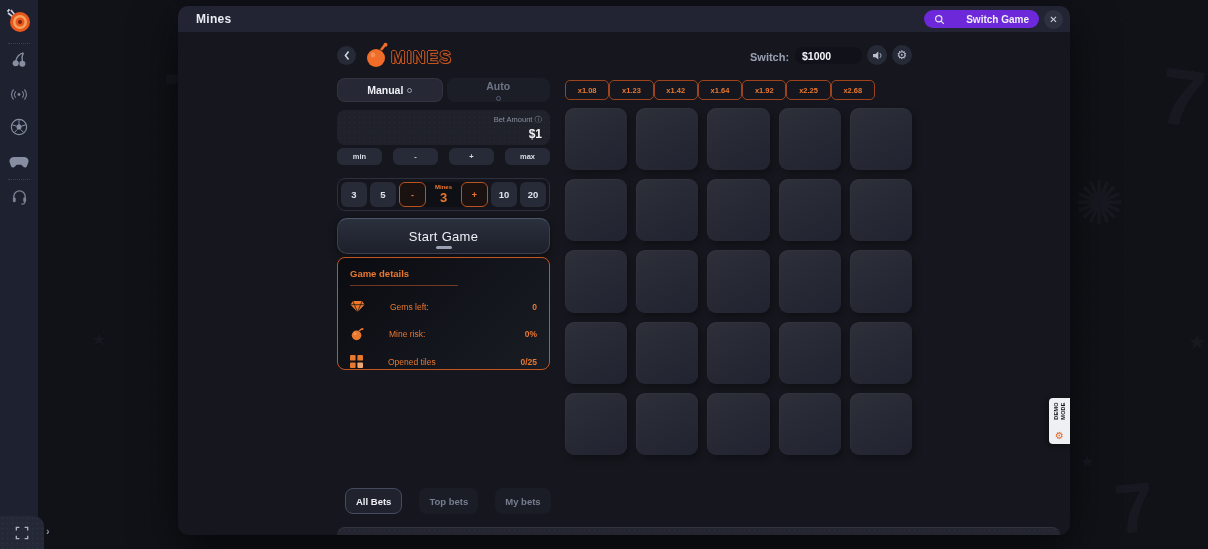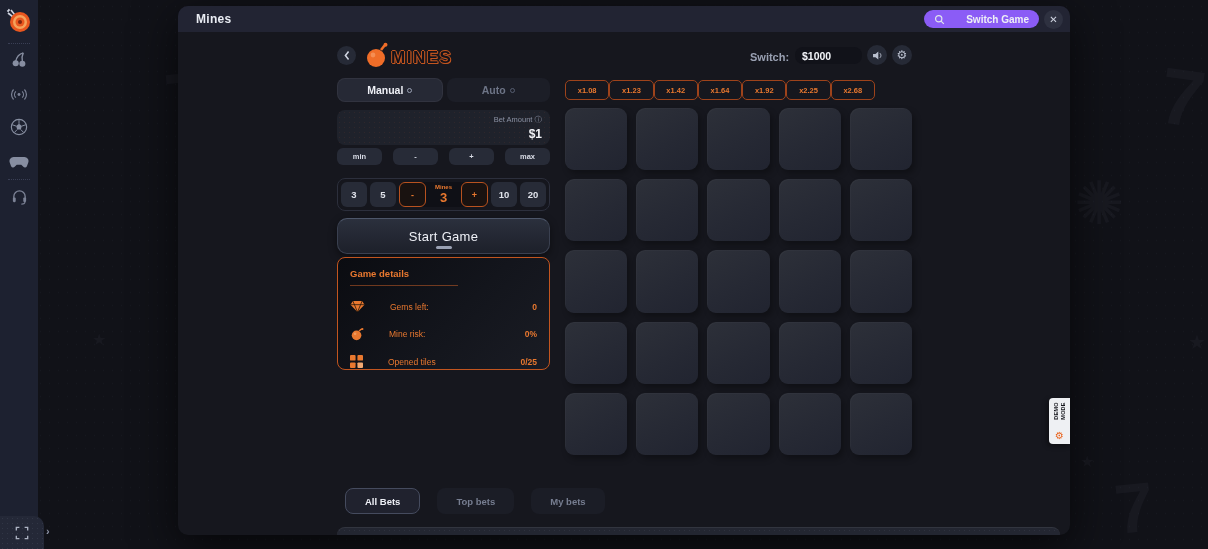--- a/index.html
+++ b/index.html
@@ -21,21 +21,21 @@
     background-image:radial-gradient(rgba(170,180,210,0.10) 0.6px, transparent 0.7px); background-size:5px 5px;
     display:flex; align-items:center; justify-content:center; }
   .collapse-chevron { position:absolute; left:46px; bottom:12px; color:#8d94a8; font-size:11px; font-weight:bold; cursor:pointer; z-index:6; }
 
   
   .modal { position:absolute; left:178px; top:6px; width:892px; height:529px; border-radius:10px; overflow:hidden;
     background:#16171e; box-shadow:0 12px 45px rgba(0,0,0,0.65); z-index:4; }
   .titlebar { position:relative; height:26px; background:#222433; }
   .title { position:absolute; left:18px; top:6px; font-size:12px; font-weight:bold; color:#e9ecf3; letter-spacing:.3px; }
   .switch-btn { position:absolute; right:31px; top:4px; height:18px; padding:0 10px; border-radius:9px;
-    background:#8b5cf6; display:flex; align-items:center; gap:21px; cursor:pointer; }
+    background:#6d28d9; display:flex; align-items:center; gap:21px; cursor:pointer; }
   .switch-btn span { font-size:10px; font-weight:bold; color:#eef0f6; }
   .close-btn { position:absolute; right:7px; top:4px; width:19px; height:19px; border-radius:50%; background:#2e3140;
     display:flex; align-items:center; justify-content:center; color:#cfd4e0; font-size:10px; cursor:pointer; }
 
   .body { position:relative; width:100%; height:503px;
     background-image:radial-gradient(rgba(190,120,70,0.035) 0.6px, transparent 0.7px); background-size:6px 6px; }
 
   
   .back-btn { position:absolute; left:159px; top:14px; width:19px; height:19px; border-radius:50%; background:#262a36;
     display:flex; align-items:center; justify-content:center; cursor:pointer; }
@@ -48,21 +48,21 @@
   .round-btn { position:absolute; top:13px; width:20px; height:20px; border-radius:50%; background:#262a36;
     display:flex; align-items:center; justify-content:center; cursor:pointer; color:#b9bfce; font-size:12px; }
   .round-btn.sound { left:689px; }
   .round-btn.gear { left:714px; }
 
   
   .mode-tabs { position:absolute; left:159px; top:46px; width:213px; height:24px; display:flex; gap:4px; }
   .tab { flex:1; border-radius:8px; display:flex; align-items:center; justify-content:center; gap:4px; cursor:pointer; }
   .tab.active { background:#262935; border:1px solid rgba(255,255,255,0.05); }
   .tab.active span { font-size:10.5px; font-weight:bold; color:#eef0f6; }
-  .tab.inactive { background:#1c1e27; }
+  .tab.inactive { background:#1c1e27;flex-direction:column; }
   .tab.inactive span { font-size:10.5px; font-weight:bold; color:#6d7486; }
   .dot { width:5px; height:5px; border-radius:50%; border:1px solid #9aa1b3; }
   .dot2 { width:5px; height:5px; border-radius:50%; border:1px solid #565d70; }
 
   .bet-panel { position:absolute; left:159px; top:78px; width:213px; height:35px; border-radius:8px; background:#1f222b;
     background-image:radial-gradient(rgba(233,108,43,0.08) 0.5px, transparent 0.6px); background-size:5px 5px;
     padding:5px 8px; cursor:text;text-align:right; }
   .bet-label { font-size:7.5px; color:#8a90a2; }
   .bet-label .info { color:#8a90a2; }
   .bet-value { font-size:12px; font-weight:bold; color:#f2f3f7; margin-top:2px; }
@@ -104,21 +104,21 @@
     display:flex; align-items:center; justify-content:center; cursor:pointer;
     background-image:radial-gradient(rgba(233,108,43,0.10) 0.5px, transparent 0.6px); background-size:4px 4px; }
 
   .grid { position:absolute; left:387px; top:76px; width:347px; height:347px; display:grid;
     grid-template-columns:repeat(5,1fr); grid-template-rows:repeat(5,1fr); gap:9px; }
   .tile { border-radius:9px; background:linear-gradient(150deg,#2d3039 0%,#262934 55%,#212430 100%);
     box-shadow:3px 4px 6px rgba(0,0,0,0.30), inset 1px 1px 0 rgba(255,255,255,0.025); cursor:pointer; }
 
   
   .bets-tabs { position:absolute; left:167px; top:456px; display:flex; gap:17px; }
-  .btab { height:26px; padding:0 19px; border-radius:8px; display:flex; align-items:center; font-size:9.5px; font-weight:bold; cursor:pointer; }
+  .btab { height:26px; padding:0 10px; border-radius:8px; display:flex; align-items:center; font-size:9.5px; font-weight:bold; cursor:pointer; }
   .btab.active { background:#20222e; border:1px solid #454b5e; color:#eef0f6; }
   .btab.plain { background:#1b1d26; color:#767d90; }
   .table-hint { position:absolute; left:159px; top:495px; width:723px; height:10px; border-radius:8px 8px 0 0;
     background:#232631; border-top:1px solid rgba(255,255,255,0.07);
     background-image:radial-gradient(rgba(180,190,220,0.08) 0.5px, transparent 0.6px); background-size:5px 5px; }
 
   .demo-badge { position:absolute; right:0; top:366px; width:21px; height:46px; background:#eef0f3; border-radius:4px 0 0 4px;
     box-shadow:-2px 2px 5px rgba(0,0,0,0.4); cursor:pointer; }
   .demo-text { position:absolute; top:13px; left:50%; transform:translate(-50%,-50%) rotate(-90deg);
     font-size:5.5px; font-weight:bold; color:#15161c; line-height:1.25; text-align:center; letter-spacing:.2px; }

